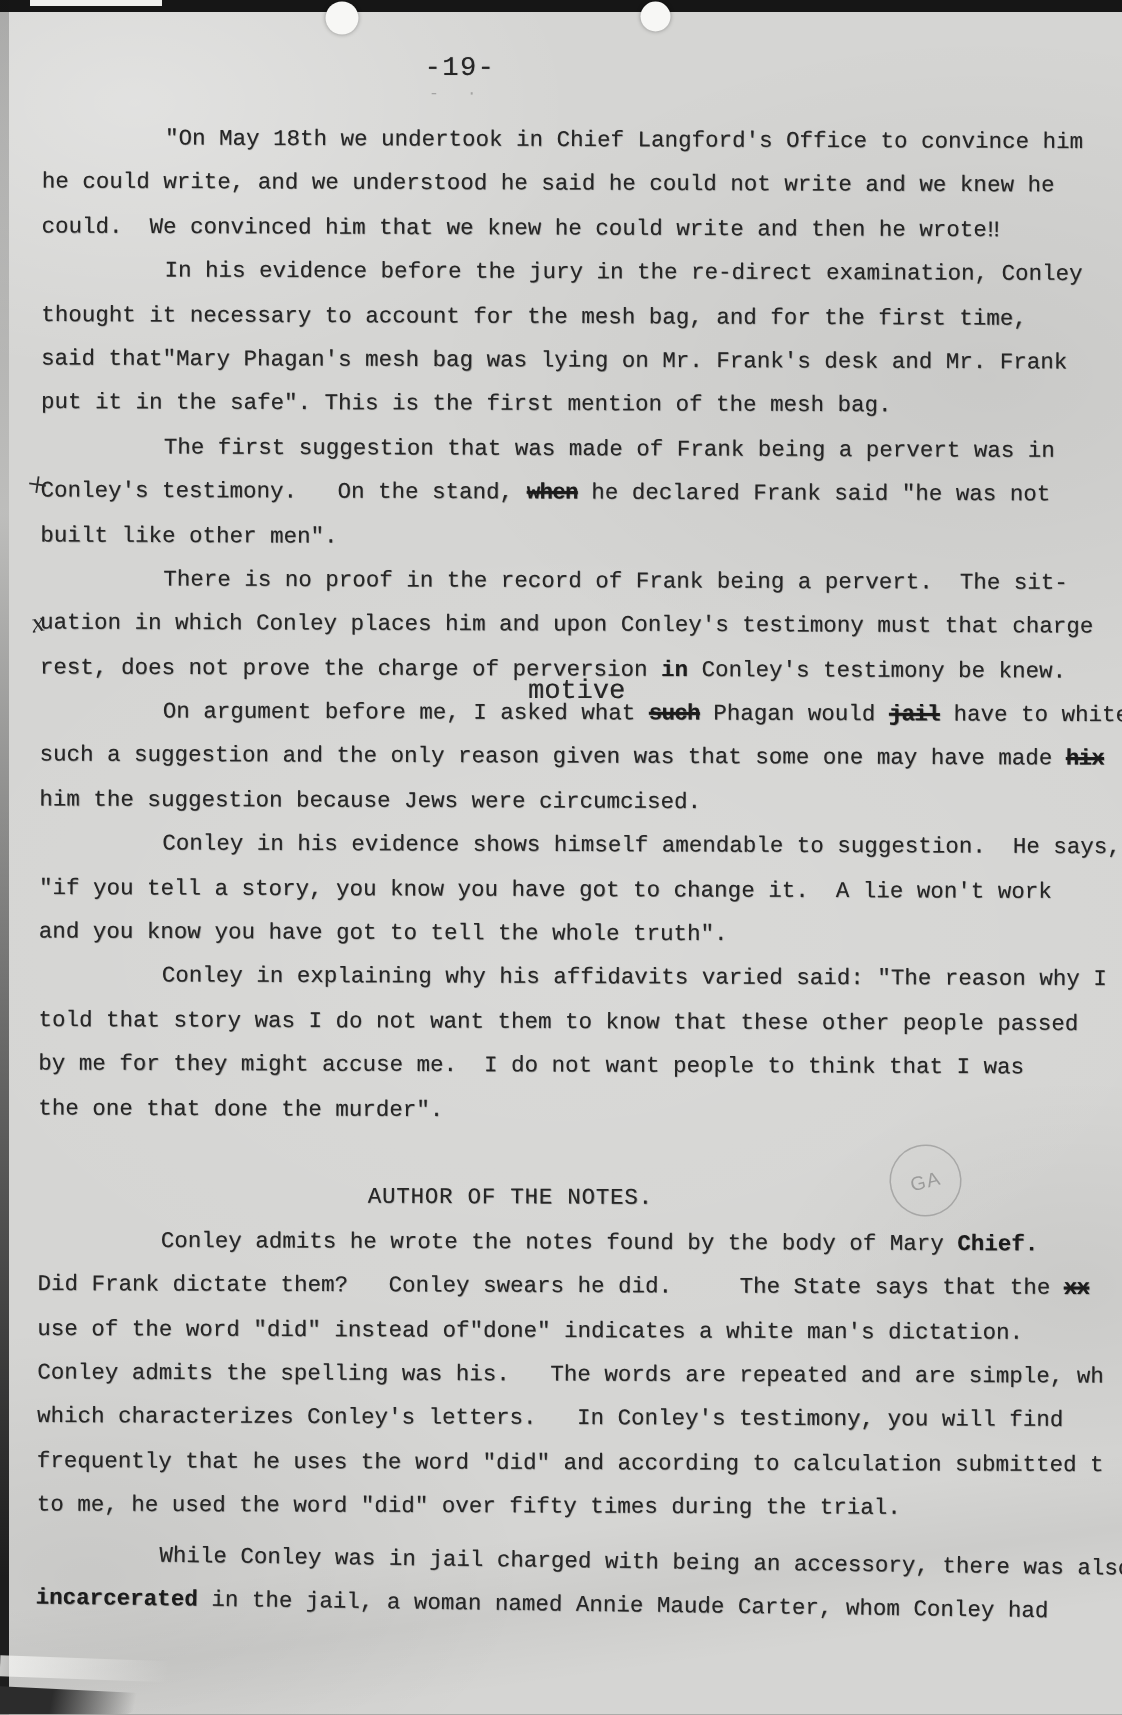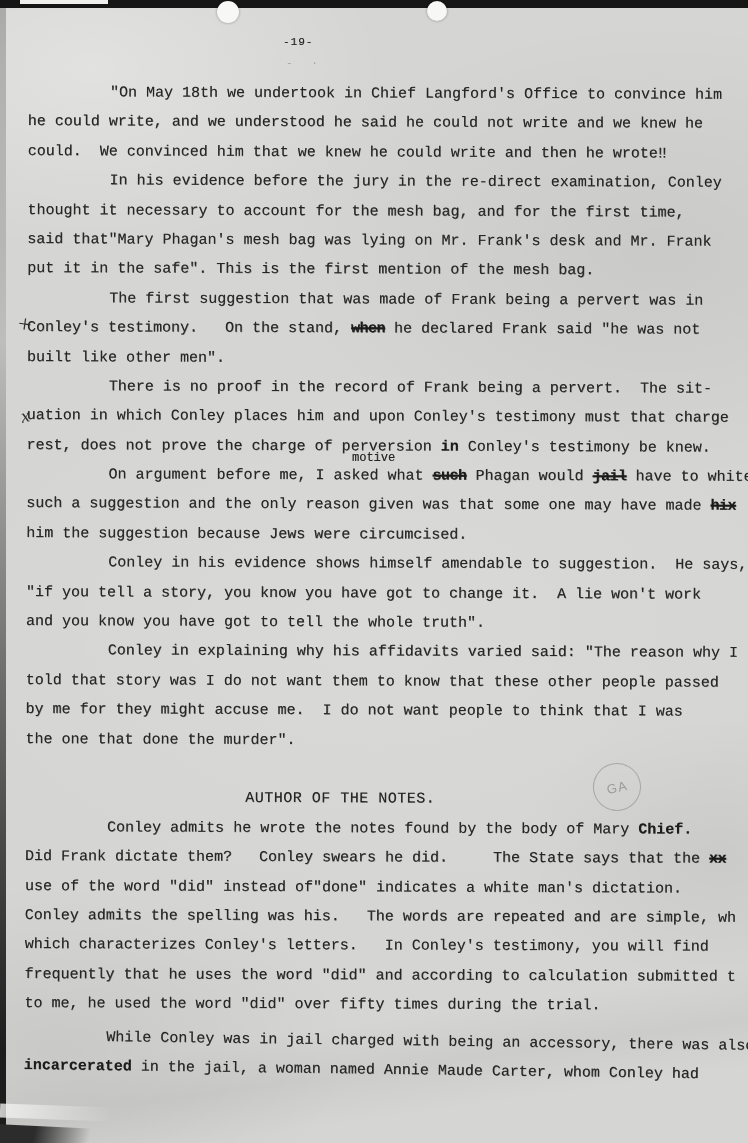--- a/index.html
+++ b/index.html
@@ -26,36 +26,36 @@
   .hole{position:absolute;border-radius:50%;background:#f7f7f5;box-shadow:0 0 3px rgba(0,0,0,.35);}
   .hole1{left:217px;top:1px;width:22px;height:22px;}
   .hole2{left:427px;top:1px;width:20px;height:20px;}
   .corner-shadow{position:absolute;left:0;top:1114px;width:120px;height:29px;
     background:linear-gradient(100deg,#2c2c2c 30%, rgba(44,44,44,0) 75%);
     clip-path:polygon(0 35%,100% 55%,70% 100%,0 100%);}
   .corner-light{position:absolute;left:0;top:1106px;width:140px;height:14px;
     background:linear-gradient(95deg, rgba(245,245,243,.8), rgba(245,245,243,0) 80%);
     transform:rotate(2deg);}
 
-  .pagenum{position:absolute;left:283px;top:36px;font-size:11px;letter-spacing:1px;
+  .pagenum{position:absolute;left:283px;top:36px;font-size:18px;letter-spacing:1px;
     text-shadow:.3px .3px .5px rgba(30,30,30,.55);}
   .faintmarks{position:absolute;left:286px;top:57px;font-size:11px;color:rgba(80,80,80,.38);letter-spacing:6px;}
 
   .typed{position:absolute;left:28px;top:78px;width:724px;transform:rotate(.22deg);transform-origin:0 0;}
   .line{height:29.4px;line-height:29.4px;font-size:15px;white-space:pre;
     text-shadow:.35px .35px .45px rgba(35,35,35,.5);}
   .line.first{padding-left:82px;}
   .para{margin:0;}
   .para.heading{margin-top:29.4px;}
   .para.heading .line{padding-left:220px;letter-spacing:.5px;}
   .para.lastpara{transform:rotate(.55deg);transform-origin:0 0;margin-top:3px;}
   span.x{font-weight:700;text-decoration:line-through;text-decoration-thickness:2px;color:#1c1c1c;letter-spacing:-.5px;}
   span.ov{font-weight:700;color:#1c1c1c;}
 
-  .insertion{position:absolute;left:352px;top:451px;font-size:12px;
+  .insertion{position:absolute;left:352px;top:451px;font-size:18px;
     text-shadow:.3px .3px .4px rgba(35,35,35,.5);}
   .margin-mark{position:absolute;font-family:"Liberation Serif","DejaVu Serif",serif;
     color:#2e2e2e;font-style:italic;}
   .mark-plus{left:18px;top:311px;font-size:24px;transform:rotate(8deg);font-style:normal;}
   .mark-x{left:21px;top:405px;font-size:19px;transform:rotate(-12deg);}
 
   .stamp{position:absolute;left:593px;top:763px;width:46px;height:46px;border-radius:50%;
     border:1.5px solid rgba(115,115,115,.45);display:flex;align-items:center;justify-content:center;
     transform:rotate(-14deg);}
   .stamp span{font-size:13px;color:rgba(110,110,110,.55);letter-spacing:1px;

